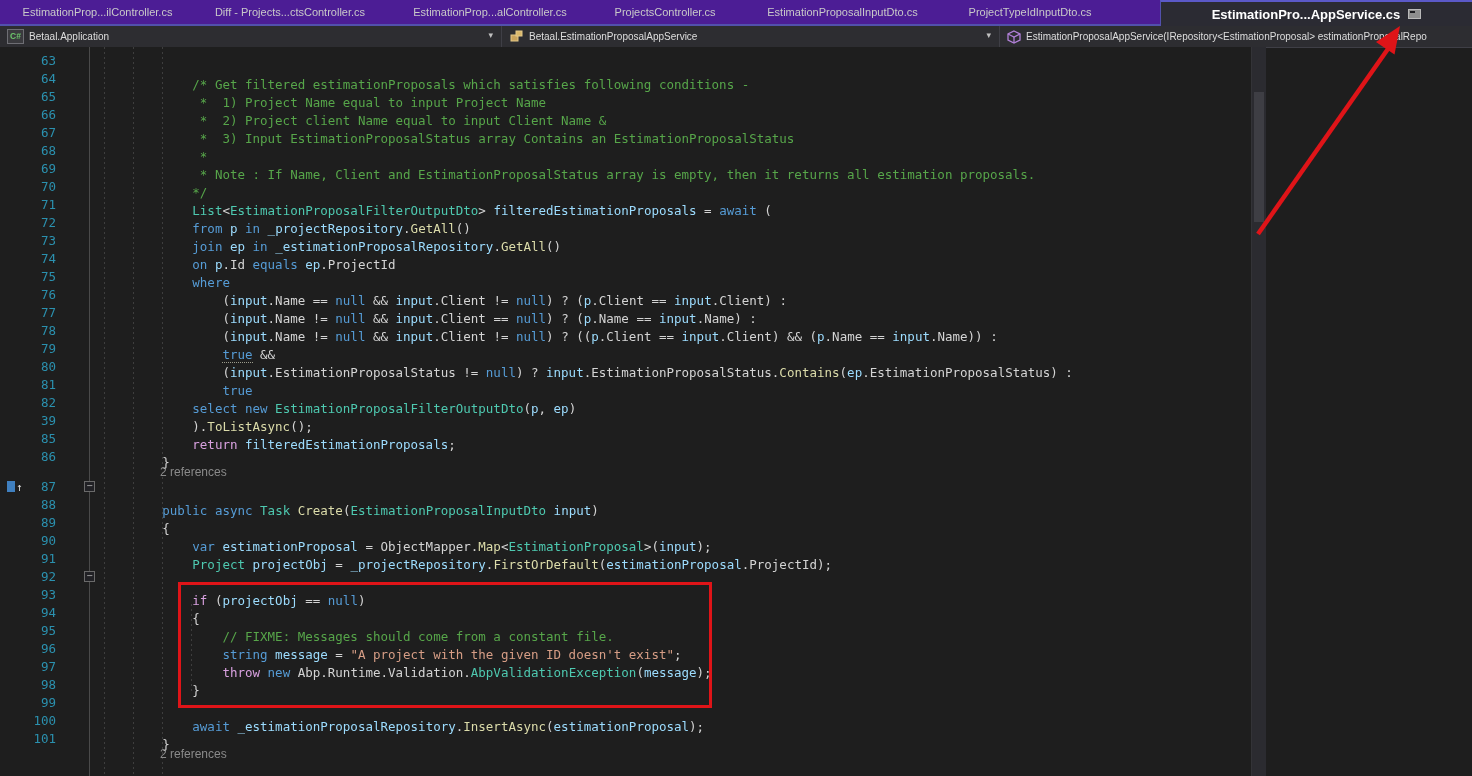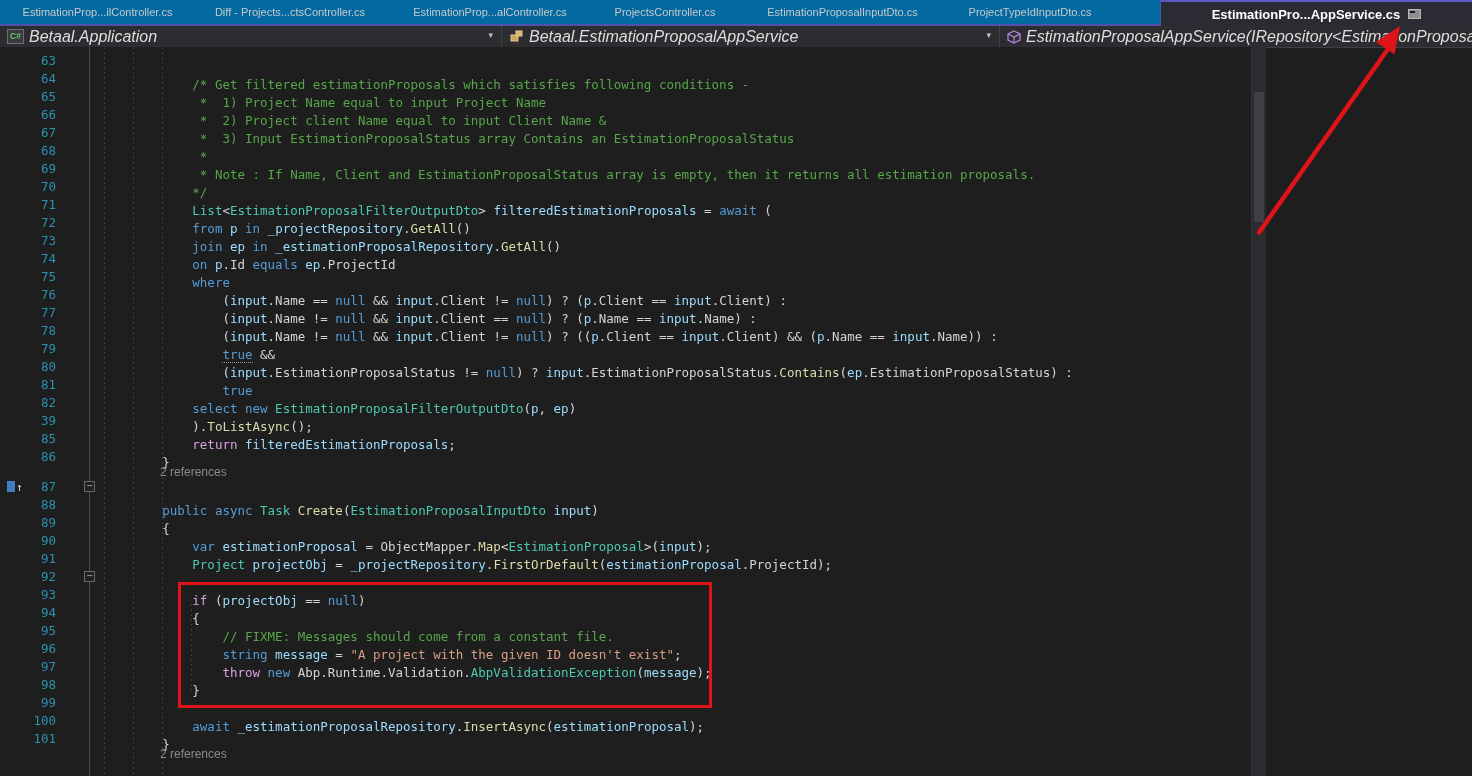--- a/index.html
+++ b/index.html
@@ -1,37 +1,37 @@
 <!DOCTYPE html>
 <html><head>
 <meta charset="utf-8">
 <style>
   html,body{margin:0;padding:0;background:#141416;}
   .app{position:relative;width:1472px;height:776px;background:#1E1E1E;overflow:hidden;
        font-family:"Liberation Sans",sans-serif;}
 
   
-  .tabstrip{position:absolute;left:0;top:0;width:1472px;height:26px;background:#0369a1;}
+  .tabstrip{position:absolute;left:0;top:0;width:1472px;height:26px;background:#4c1d95;}
   .tabstrip .underline{position:absolute;left:0;bottom:0;width:1160px;height:2px;background:#5250AC;}
   .tab{position:relative;float:left;height:24px;line-height:24px;text-align:center;
        color:#C9C9C9;font-size:11px;white-space:nowrap;overflow:hidden;cursor:default;}
   .tab-active{position:absolute;right:0;top:0;width:312px;height:26px;background:#2B2B33;
        border-top:2px solid #5B59C8;border-left:1px solid #5250AC;box-sizing:border-box;
        display:flex;align-items:center;justify-content:center;gap:8px;}
   .tab-active .lbl{color:#FFFFFF;font-weight:bold;font-size:13px;}
   .pin-ico{display:inline-block;width:13px;height:10px;border:1px solid #B9B9B9;background:#8E8E8E;
        box-sizing:border-box;position:relative;}
   .pin-ico::after{content:"";position:absolute;left:1px;top:1px;width:5px;height:2px;background:#1B1B1F;}
 
   
   .navbar{position:absolute;left:0;top:26px;width:1472px;height:21px;background:#2D2D31;
        border-bottom:1px solid #3F3F46;display:flex;}
   .nav-sec{position:relative;height:21px;display:flex;align-items:center;gap:5px;
        border-right:1px solid #3F3F46;box-sizing:border-box;padding-left:7px;overflow:hidden;}
-  .nav-sec .txt{color:#DEDEDE;font-size:16px;white-space:nowrap;font-style:italic;}
+  .nav-sec .txt{color:#DEDEDE;font-size:10px;white-space:nowrap;}
   .nav-caret{position:absolute;right:8px;top:4px;color:#C0C0C0;font-size:9px;}
   .ico-cs{display:inline-block;min-width:15px;height:13px;background:#3A3A3E;border:1px solid #6E6E74;
        color:#6CC56C;font-size:8.5px;font-weight:bold;line-height:12px;text-align:center;}
   .ico-class svg,.ico-method svg{display:block;}
 
   
   .editor{position:absolute;left:0;top:47px;width:1266px;height:729px;background:#1E1E1E;overflow:hidden;}
   .vguide{position:absolute;top:0;bottom:0;width:1px;z-index:0;
        background-image:repeating-linear-gradient(to bottom,#3E3E3E 0 2px,transparent 2px 5px);}
   .outline-line{position:absolute;left:89px;top:0;bottom:0;width:1px;background:#4A4A4A;z-index:0;}

